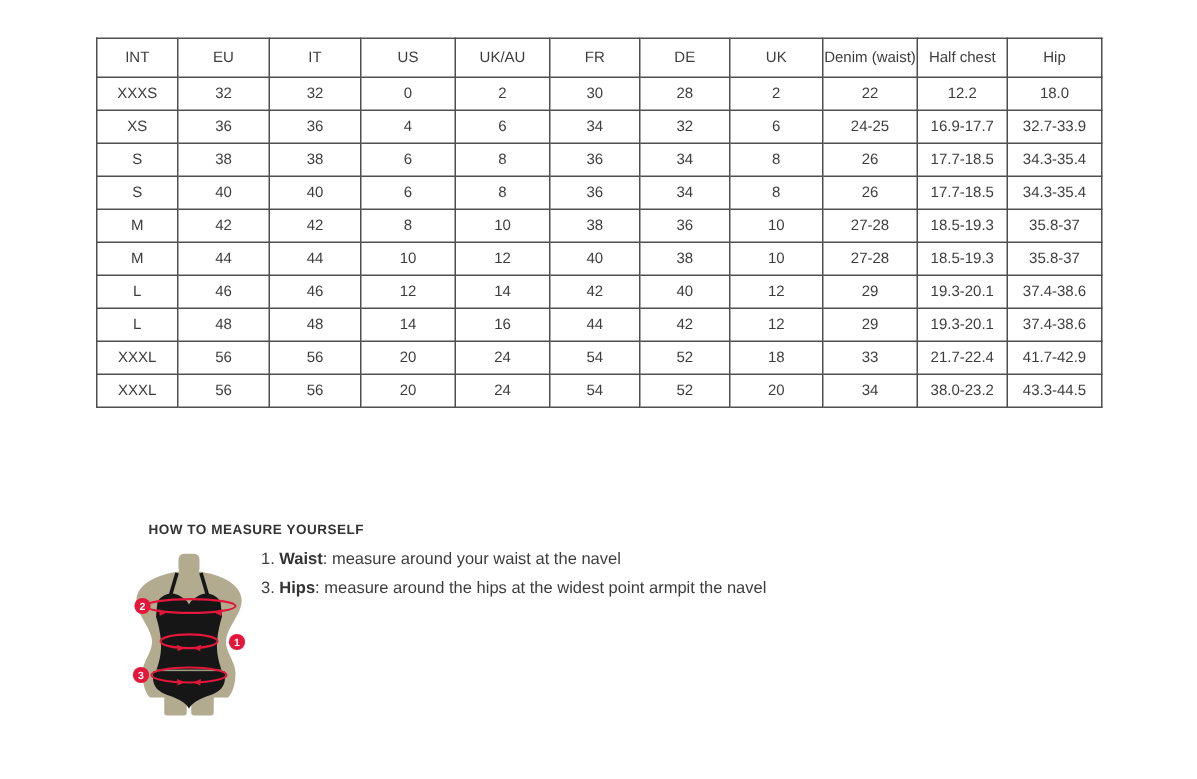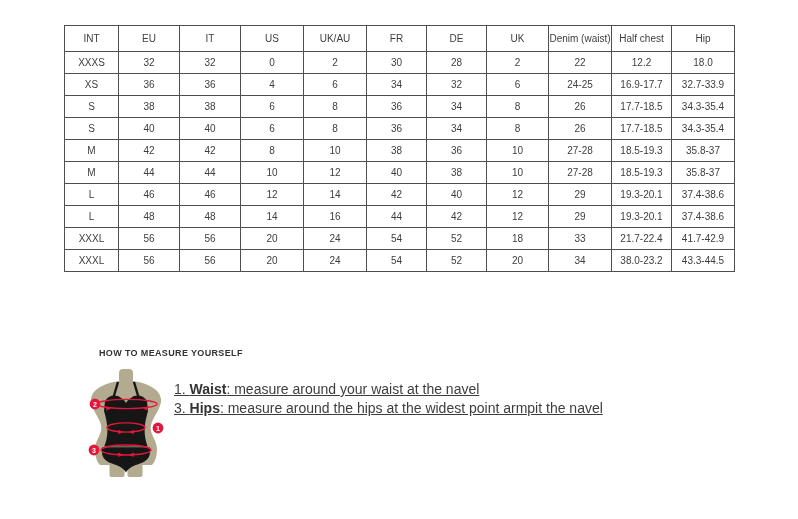--- a/index.html
+++ b/index.html
@@ -15,22 +15,22 @@
     border:1px solid #4f4f4f;text-align:center;vertical-align:middle;
     padding:0;font-size:10px;color:#3d3d3d;white-space:nowrap;overflow:hidden;
   }
   .size-table th{height:25px;font-weight:400;}
   .size-table td{height:21px;}
   .measure-heading{
     position:absolute;left:68px;top:348px;
     font-size:9px;font-weight:700;letter-spacing:.35px;color:#333333;margin-left:31px;
   }
   .steps{
-    position:absolute;left:174px;top:384px;margin:0;padding:0;list-style:none;
-    font-size:14px;color:#3d3d3d;text-decoration:underline;
+    position:absolute;left:174px;top:368px;margin:0;padding:0;list-style:none;
+    font-size:11px;color:#3d3d3d;
   }
   .steps li{margin-bottom:8px;line-height:11px;}
   .steps b{font-weight:700;color:#333333;}
   .figure-svg{position:absolute;left:80px;top:369px;}
   .tan{fill:#b2ab90;}
   .blk{fill:#161616;}
   .redln{stroke:#e3173b;fill:none;stroke-width:1.4;}
   .redfill{fill:#e3173b;}
   .badge-num{
     font-family:"Liberation Sans",sans-serif;font-size:7px;font-weight:700;

